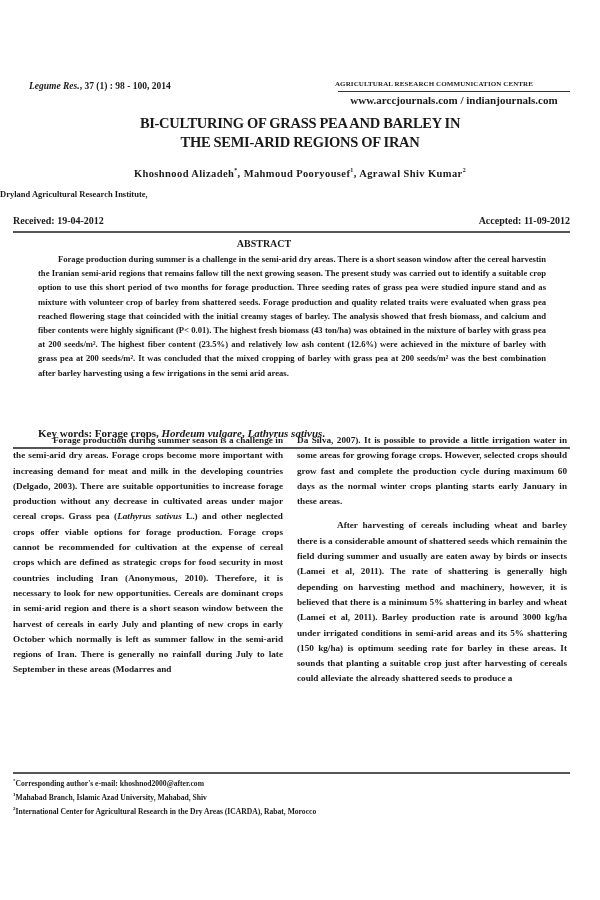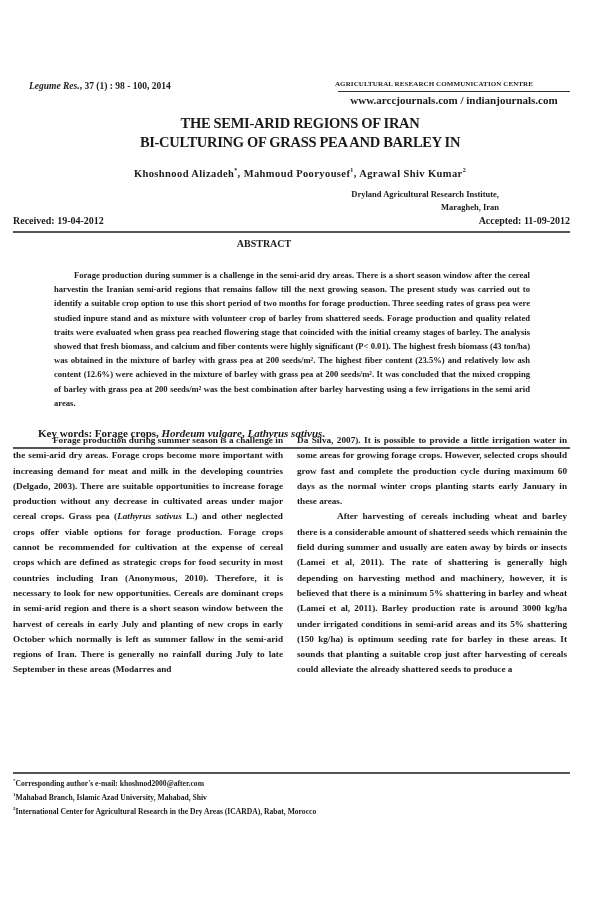--- a/index.html
+++ b/index.html
@@ -7,61 +7,60 @@
            font-family: "Liberation Serif", "DejaVu Serif", serif; color: #1a1a1a; }
     .abs { position: absolute; }
     .journal { left: 13px; top: 81px; font-size: 9.5px; font-weight: bold; font-style: italic; margin-left: 16px; }
     .journal .plain { font-style: normal; }
     .centre { left: 318px; top: 80px; width: 232px; text-align: center; font-size: 7px; font-weight: bold; letter-spacing: 0.1px; }
     .centre-rule { left: 338px; top: 91px; width: 232px; height: 1px; background: #333; }
     .web { left: 338px; top: 94px; width: 232px; text-align: center; font-size: 11px; font-weight: bold; }
     .title { left: 0; top: 114px; width: 600px; text-align: center; font-size: 14.5px; font-weight: bold; line-height: 19px; letter-spacing: -0.3px; }
     .authors { left: 0; top: 167px; width: 600px; text-align: center; font-size: 10.5px; font-weight: bold; letter-spacing: 0.4px; }
     .authors sup { font-size: 6px; }
-    .affil { left: 0; top: 188px; width: 499px; text-align: right; font-size: 8.5px; font-weight: bold; line-height: 13px; }
+    .affil { left: 0; top: 188px; width: 499px; text-align: left; font-size: 8.5px; font-weight: bold; line-height: 13px; }
     .dates { left: 13px; top: 215px; width: 557px; font-size: 10px; font-weight: bold; display: flex; justify-content: space-between; gap: 47px; }
     .rule { left: 13px; width: 557px; height: 2px; background: #555; }
     .abs-title { left: 0; top: 238px; width: 528px; text-align: center; font-size: 10px; font-weight: bold; }
     .abstract { left: 38px; top: 252px; width: 508px; font-size: 8.6px; font-weight: bold; line-height: 14.2px; text-align: justify; }
-    .abstract p { margin: 16px; text-indent: 20px; }
+    .abstract p { margin: 0; text-indent: 20px; }
     .keywords { left: 38px; top: 427px; font-size: 11px; font-weight: bold; }
     .col { top: 433px; width: 270px; font-size: 9.2px; font-weight: bold; line-height: 15.3px; text-align: justify; }
     .col p { margin: 0; }
     .col p.ind { text-indent: 40px; }
-    .col p.gap { }
+    .col p.gap { margin-top: 9px; }
     .col1 { left: 13px; }
     .col2 { left: 297px; }
     .foot { left: 13px; top: 775px; font-size: 7.6px; font-weight: bold; line-height: 11.5px; }
     .foot div { white-space: nowrap; }
     .foot sup { font-size: 5px; }
   </style>
 </head>
 <body>
 
 <div class="abs journal">
   <span>Legume Res.</span><span class="plain">, 37 (1) : 98 - 100, 2014</span>
 </div>
 <div class="abs centre">AGRICULTURAL RESEARCH COMMUNICATION CENTRE</div>
 <div class="abs centre-rule"></div>
 <div class="abs web">www.arccjournals.com / indianjournals.com</div>
 
 <div class="abs title">
+  <div>BI-CULTURING OF GRASS PEA AND BARLEY IN</div>
   <div>THE SEMI-ARID REGIONS OF IRAN</div>
-  <div>BI-CULTURING OF GRASS PEA AND BARLEY IN</div>
 </div>
 
 <div class="abs authors">
   <span>Khoshnood Alizadeh</span><sup>*</sup><span>, </span>
   <span>Mahmoud Pooryousef</span><sup>1</sup><span>, </span>
   <span>Agrawal Shiv Kumar</span><sup>2</sup>
 </div>
 
 <div class="abs affil">
   <div>Dryland Agricultural Research Institute,</div>
-  <div>Maragheh, Iran</div>
 </div>
 
 <div class="abs dates">
   <span>Received: 19-04-2012</span>
   <span>Accepted: 11-09-2012</span>
 </div>
 <div class="abs rule" style="top:231px;"></div>
 
 <div class="abs abs-title">ABSTRACT</div>
 <div class="abs abstract">

